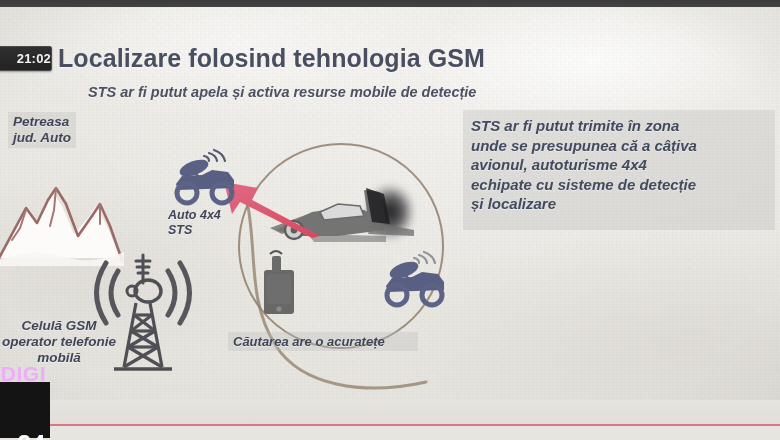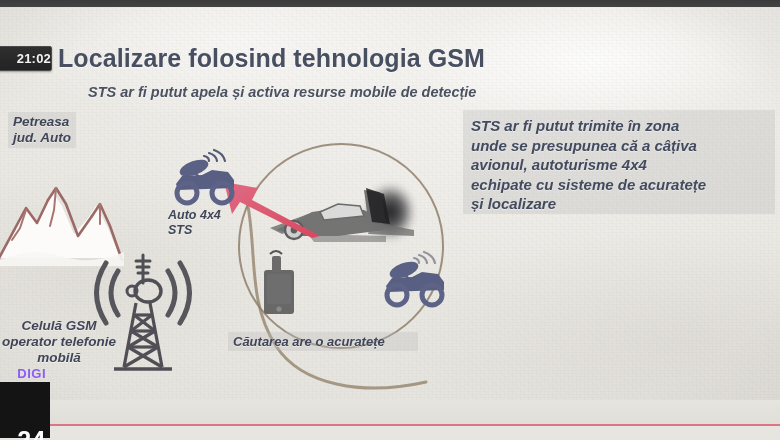--- a/index.html
+++ b/index.html
@@ -104,21 +104,21 @@
 
   .cap-petreasa{ left:8px;  top:112px; font-size:13.5px; text-align:left; }
   .cap-auto{     left:168px;top:208px; font-size:12.5px; text-align:left; width:84px;}
   .cap-gsm{      left:-16px;top:318px; font-size:13.5px; text-align:center; width:150px;}
   .cap-acc{      left:228px;top:332px; font-size:13px;   width:180px;}
 
   
   .panel{
     position:absolute;left:463px;top:110px;width:296px;
     background:rgba(176,176,176,.28);
-    padding:6px 8px 0 8px;
+    padding:6px 8px 16px 8px;
   }
   .panel p{
     margin:0;
     font-size:15px;line-height:1.30;
     font-weight:bold;font-style:italic;
     color:#414a5e;
     text-shadow:0 1px 0 rgba(255,255,255,.4);
   }
 
   
@@ -154,21 +154,21 @@
 
   
   .logo{
     position:absolute;left:-14px;bottom:2px;
     width:64px;height:56px;
     background:#141414;
     display:flex;flex-direction:column;align-items:flex-end;justify-content:center;
     padding-right:4px;
     box-sizing:border-box;
   }
-  .logo .l1{color:#8b5cf6;font-size:13px;font-weight:bold;line-height:1;letter-spacing:.5px;margin-left:24px;}
+  .logo .l1{color:#f0abfc;font-size:21px;font-weight:bold;line-height:1;letter-spacing:.5px;margin-left:24px;}
   .logo .l2{color:#fff;font-size:25px;font-weight:bold;line-height:1;letter-spacing:.5px;margin-top:48px;}
 </style>
 </head>
 <body>
 
 <div id="screen">
 
   <div class="bg-base"></div>
   <div class="bg-cloud"></div>
   <div class="bg-grain"></div>
@@ -305,21 +305,21 @@
   </div>
 
   <div class="cap cap-acc cap-bg">
     <div>Căutarea are o acuratețe</div>
   </div>
 
   <div class="panel">
     <p>STS ar fi putut trimite în zona</p>
     <p>unde se presupunea că a câțiva</p>
     <p>avionul, autoturisme 4x4</p>
-    <p>echipate cu sisteme de acuratețe</p>
+    <p>echipate cu sisteme de detecție</p>
     <p>și localizare</p>
   </div>
 
   <div class="bottom-strip"></div>
   <div class="red-rule"></div>
   <div class="red-rule2"></div>
 
   <div class="logo">
     <div class="l1">DIGI</div>
     <div class="l2">24</div>

